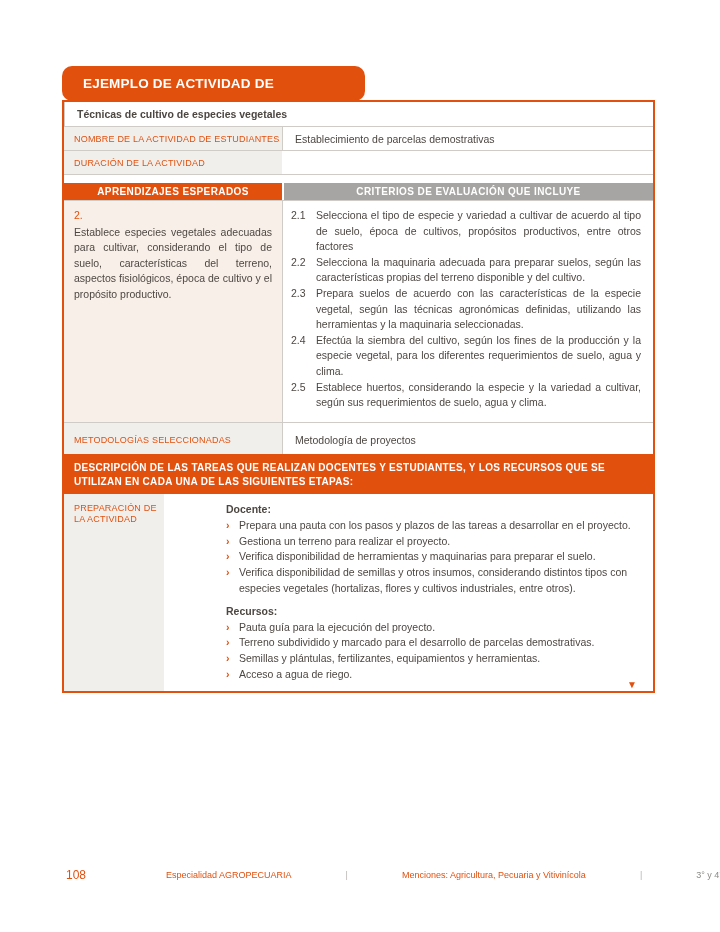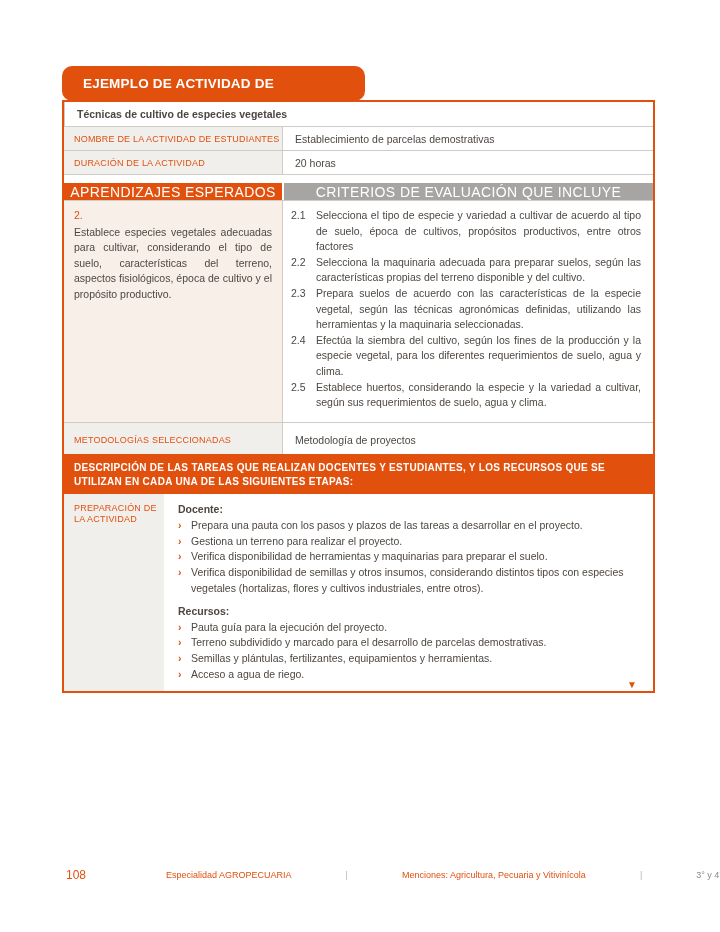--- a/index.html
+++ b/index.html
@@ -43,21 +43,21 @@
   .val{
     flex:1;border-left:1px solid var(--line);
     font-size:10.5px;color:var(--txt);
     display:flex;align-items:center;padding-left:12px;
   }
   .row.info{height:24px;}
   .val.bold{font-weight:bold;}
   .row.colheads{height:26px;border-top:1px solid var(--line);}
   .colhead{
     display:flex;align-items:center;justify-content:center;
-    color:#fff;font-weight:normal;font-size:14px;letter-spacing:.4px;margin-top:8px;
+    color:#fff;font-weight:bold;font-size:10px;letter-spacing:.4px;margin-top:8px;
   }
   .colhead.left{flex:0 0 218px;background:var(--orange);}
   .colhead.right{flex:1;background:var(--hdr-gray);border-left:2px solid #fff;}
   .row.content{min-height:222px;align-items:stretch;}
   .objective-cell{
     flex:0 0 218px;background:var(--objective-bg);
     padding:7px 10px 8px 10px;
     font-size:10.5px;line-height:15.6px;
   }
   .objective-num{color:var(--orange);display:block;margin-bottom:1px;}
@@ -82,21 +82,21 @@
     line-height:13.5px;padding:5px 10px 6px 10px;
   }
   .desc-body{display:flex;min-height:194px;position:relative;background:#fff;}
   .prep-label{
     flex:0 0 100px;background:var(--label-bg);
     color:var(--orange);font-size:9px;line-height:11px;letter-spacing:.2px;
     padding:9px 6px 0 10px;
   }
   .prep-content{
     flex:1;padding:8px 16px 8px 14px;
-    font-size:10.5px;line-height:15.8px;
+    font-size:10.5px;line-height:15.8px;margin-left:48px;
   }
   .sec-head{font-weight:bold;}
   .bullet{display:flex;}
   .bullet-mark{flex:0 0 13px;color:var(--orange);font-weight:bold;}
   .bullet-text{flex:1;}
   .recursos-group{margin-top:7px;}
   .continues-triangle{
     position:absolute;right:16px;bottom:1px;
     color:var(--orange);font-size:10px;line-height:10px;
   }
@@ -120,21 +120,20 @@
 <div class="main-table">
   <div class="row info">
     <div class="val bold">Técnicas de cultivo de especies vegetales</div>
   </div>
   <div class="row info">
     <div class="lbl">NOMBRE DE LA ACTIVIDAD DE ESTUDIANTES</div>
     <div class="val">Establecimiento de parcelas demostrativas</div>
   </div>
   <div class="row info">
     <div class="lbl">DURACIÓN DE LA ACTIVIDAD</div>
-    <div class="val">20 horas</div>
   </div>
 
   <div class="row colheads">
     <div class="colhead left">APRENDIZAJES ESPERADOS</div>
     <div class="colhead right">CRITERIOS DE EVALUACIÓN QUE INCLUYE</div>
   </div>
 
   <div class="row content">
     <div class="objective-cell">
       <span class="objective-num">2.</span>

